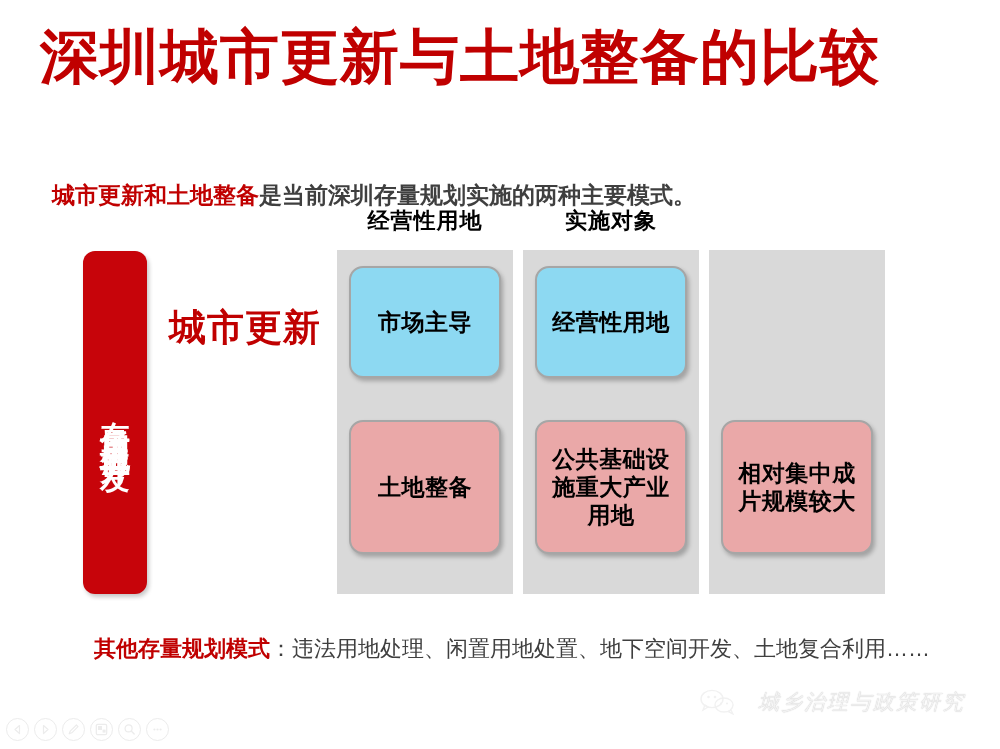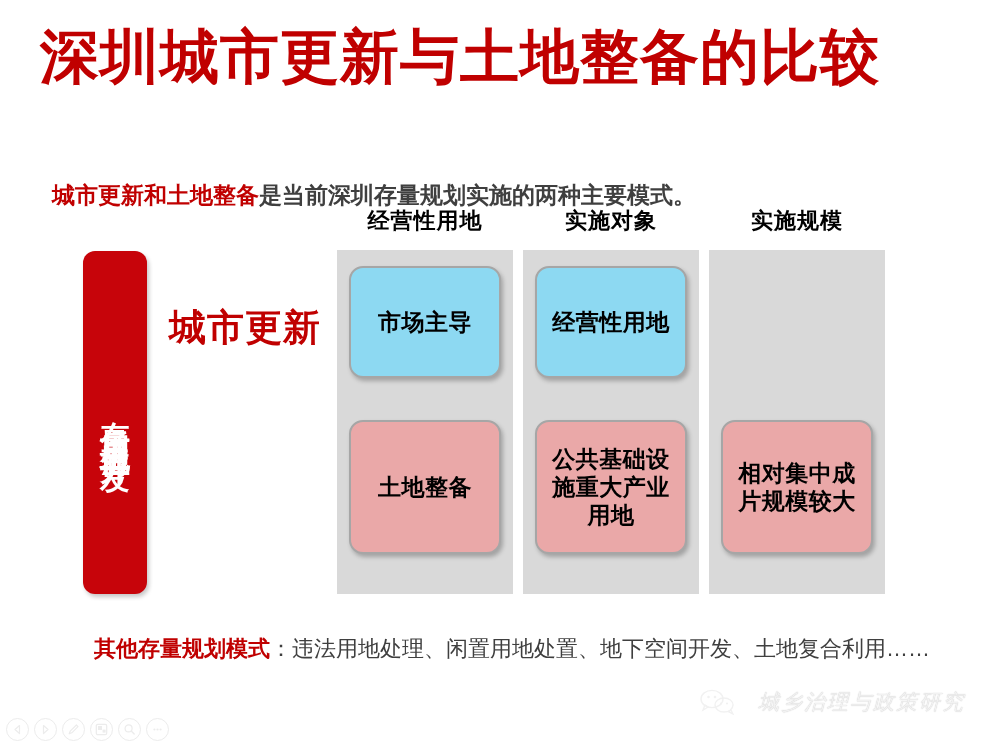--- a/index.html
+++ b/index.html
@@ -204,21 +204,20 @@
   <div class="subtitle"><span class="accent">城市更新和土地整备</span><span class="rest">是当前深圳存量规划实施的两种主要模式。</span></div>
 
   <div class="vbar">
     <div class="vbar-text">存量用地再开发</div>
   </div>
 
   <div class="row-label r1">城市更新</div>
 
   <div class="col-header c0">经营性用地</div>
   <div class="col-header c1">实施对象</div>
-  <div class="col-header c2">实施规模</div>
 
   <div class="col-panel c0">
     <div class="cell blue">市场主导</div>
     <div class="cell pink">土地整备</div>
   </div>
 
   <div class="col-panel c1">
     <div class="cell blue">经营性用地</div>
     <div class="cell pink">公共基础设施重大产业用地</div>
   </div>

